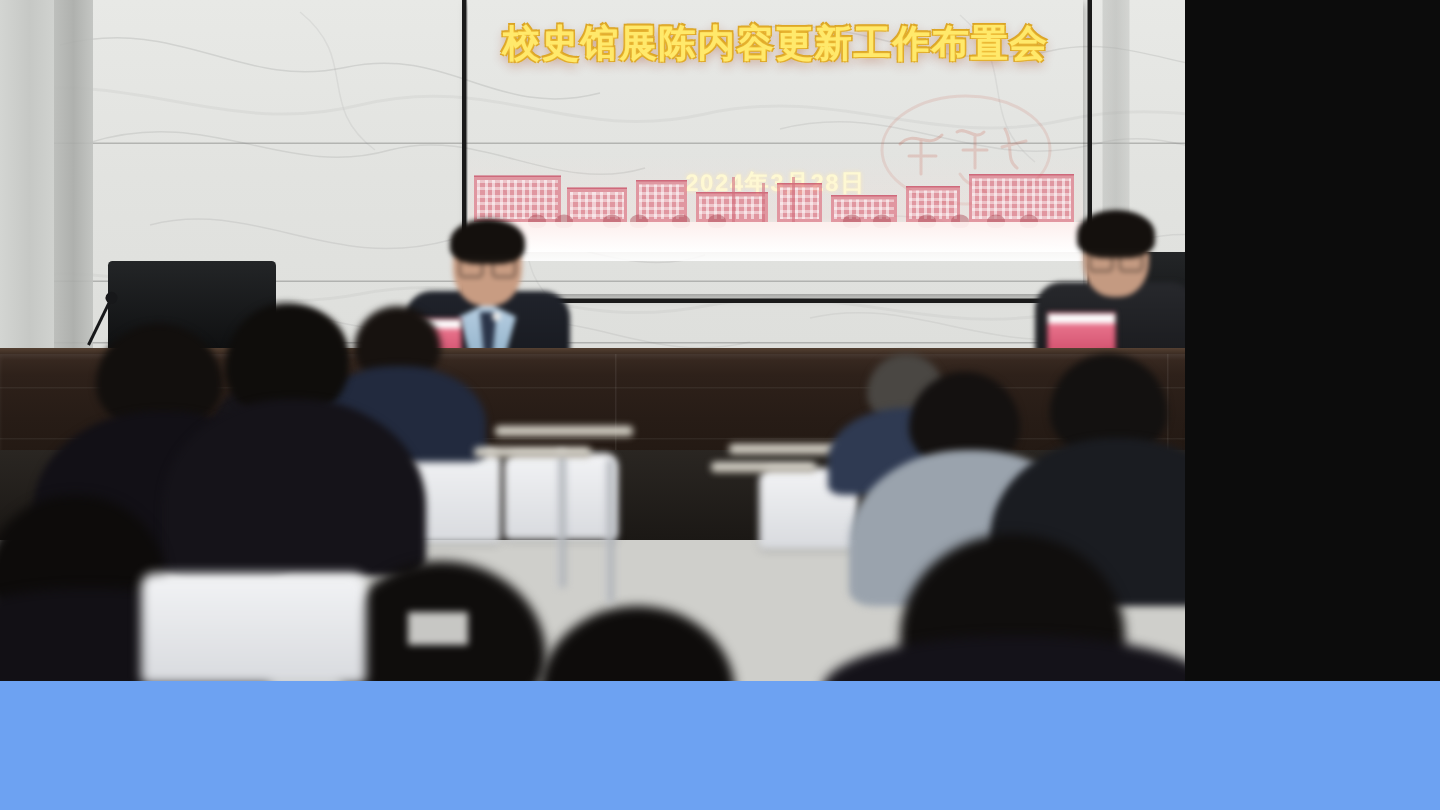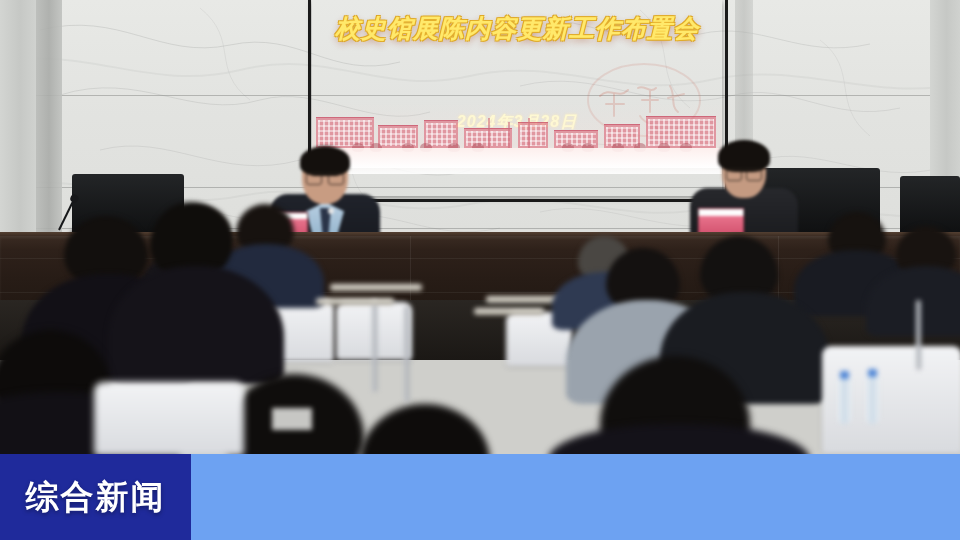--- a/index.html
+++ b/index.html
@@ -16,25 +16,24 @@
     width: 960px;
     height: 540px;
     overflow: hidden;
     background: #0c0c0c;
   }
 
   
   #photo {
     position: absolute;
     left: 0; top: 0;
-    width: 960px;
+    width: 790px;
     height: 454px;
     overflow: hidden;
     background: #cfcfcb;
-    font-style: italic;
   }
 
   
   .wall {
     position: absolute;
     left: 0; top: 0;
     width: 960px; height: 260px;
     background:
       linear-gradient(180deg, #e8e9e6 0%, #e2e3e0 45%, #dddedb 100%);
   }
@@ -544,16 +543,15 @@
     <div class="chair-leg blurlayer-2" style="left:404px; top:306px; height:96px;"></div>
     <div class="chair-leg blurlayer-2" style="left:916px; top:300px; height:70px;"></div>
 
     <div class="desk-arm blurlayer-2" style="left:316px; top:298px; width:78px;"></div>
     <div class="desk-arm blurlayer-2" style="left:474px; top:308px; width:70px;"></div>
     <div class="paper blurlayer-2" style="left:272px; top:408px; width:40px; height:22px; opacity:.8"></div>
   </div>
 
   <div id="caption-sep"></div>
   <div id="caption-bar">
-    <div id="caption-label">综合新闻</div>
   </div>
 
 </div>
 
 </body></html>

